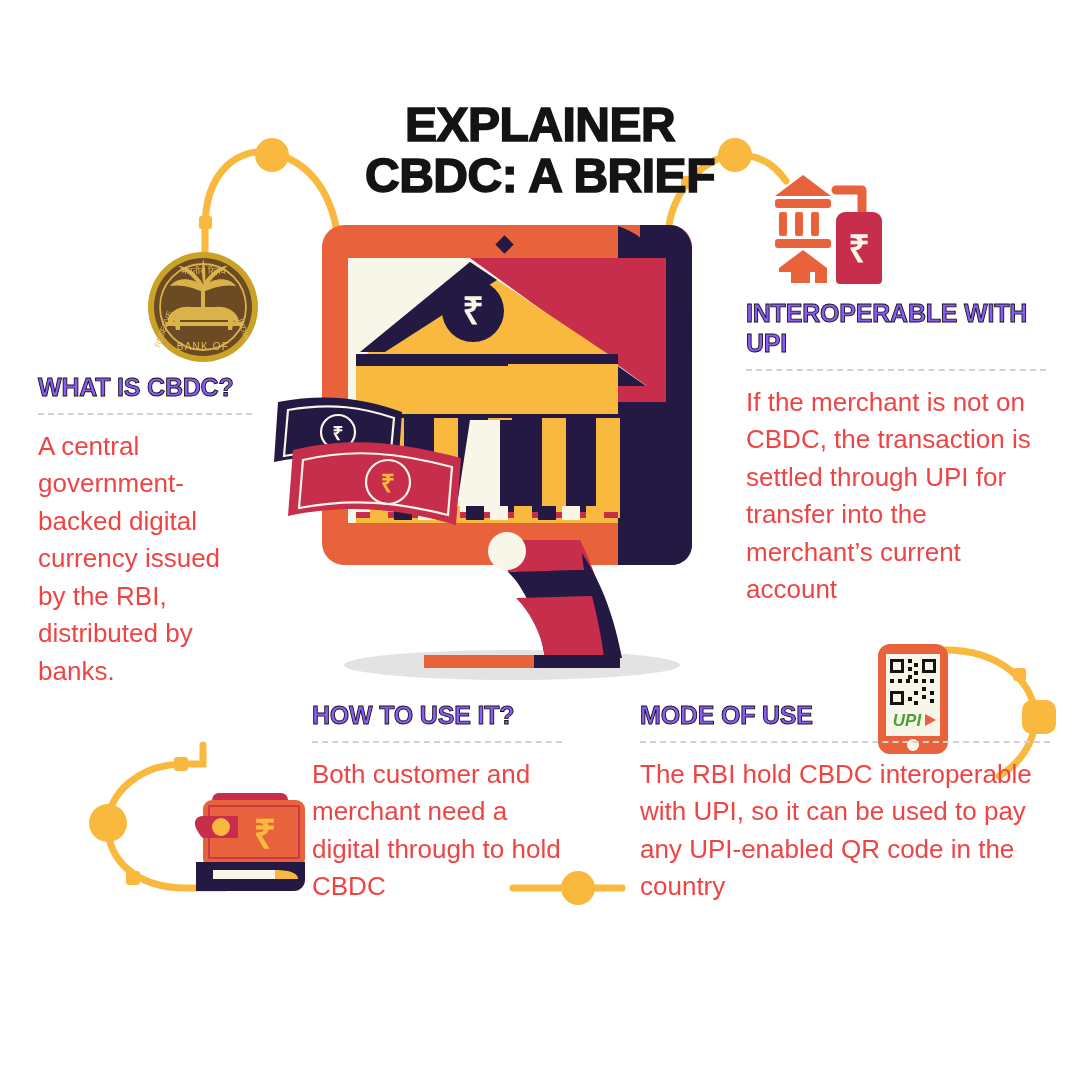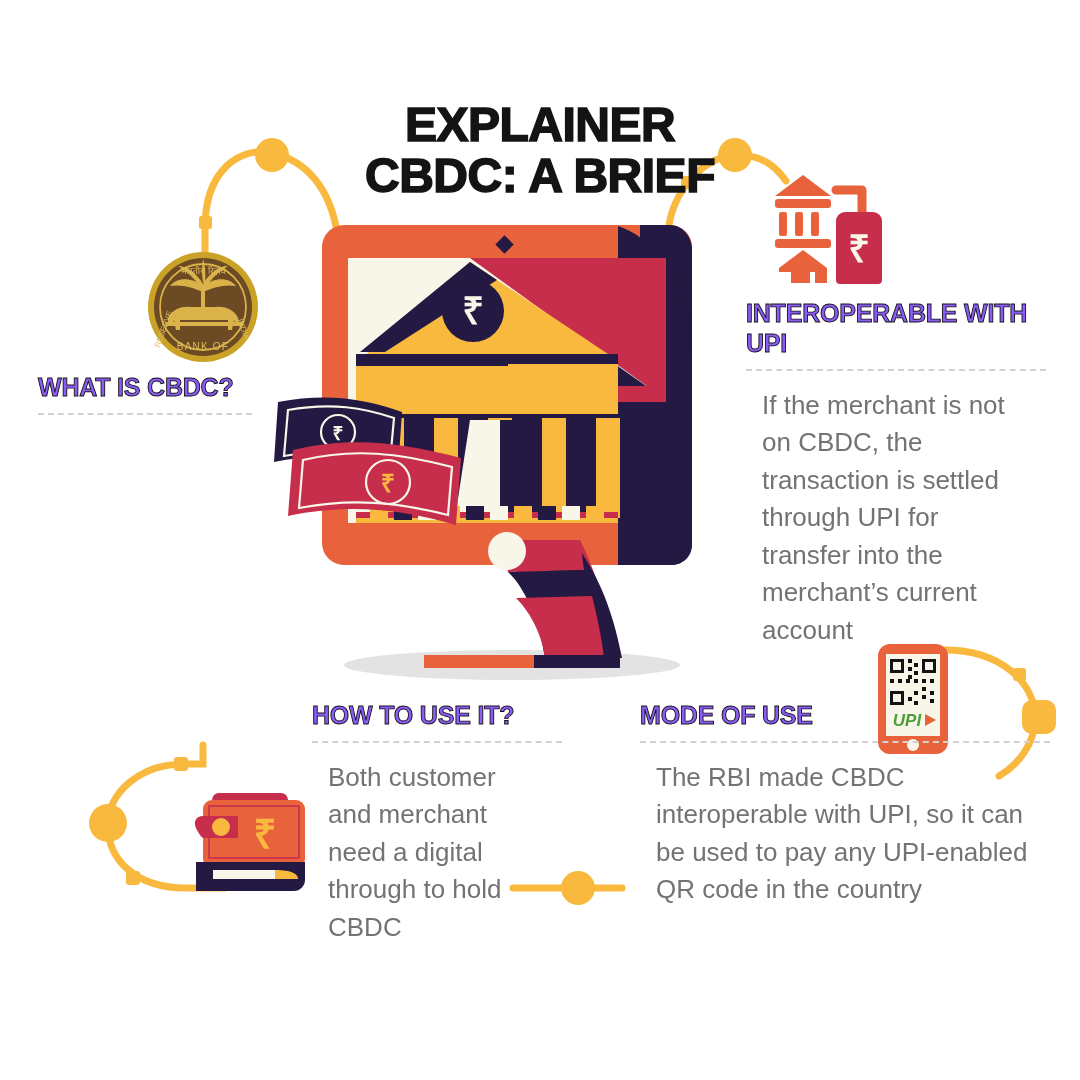--- a/index.html
+++ b/index.html
@@ -47,25 +47,25 @@
     letter-spacing: -0.2px;
     color: #8b5cf6;
     -webkit-text-stroke: 0.9px #111111;
   }
   .divider {
     height: 0;
     border-top: 2px dashed #d2d2d2;
     margin: 11px 0 13px 0;
   }
   .block p {
-    margin: 16px;
+    margin: 0;
     font-family: "Liberation Sans", sans-serif;
     font-size: 26px;
     line-height: 1.44;
-    color: #737373;
+    color: #ef4444;
   }
 
   #block-what   { left: 38px;  top: 372px;  width: 214px; text-align: left; }
   #block-inter  { left: 746px; top: 298px;  width: 300px; text-align: left; }
   #block-how    { left: 312px; top: 700px;  width: 250px; text-align: left; }
   #block-mode   { left: 640px; top: 700px;  width: 410px; text-align: left; }
 
   
   #connectors {
     position: absolute;
@@ -285,33 +285,34 @@
   </svg>
 
   <div class="title">
     <div>EXPLAINER</div>
     <div>CBDC: A BRIEF</div>
   </div>
 
   <div class="block" id="block-what">
     <h2>WHAT IS CBDC?</h2>
     <div class="divider"></div>
+    <p>A central government-backed digital currency issued by the RBI, distributed by banks.</p>
   </div>
 
   <div class="block" id="block-inter">
     <h2>INTEROPERABLE WITH UPI</h2>
     <div class="divider"></div>
     <p>If the merchant is not on CBDC, the transaction is settled through UPI for transfer into the merchant’s current account</p>
   </div>
 
   <div class="block" id="block-how">
     <h2>HOW TO USE IT?</h2>
     <div class="divider"></div>
     <p>Both customer and merchant need a digital through to hold CBDC</p>
   </div>
 
   <div class="block" id="block-mode">
     <h2>MODE OF USE</h2>
     <div class="divider"></div>
-    <p>The RBI made CBDC interoperable with UPI, so it can be used to pay any UPI-enabled QR code in the country</p>
+    <p>The RBI hold CBDC interoperable with UPI, so it can be used to pay any UPI-enabled QR code in the country</p>
   </div>
 
 </div>
 
 </body></html>

